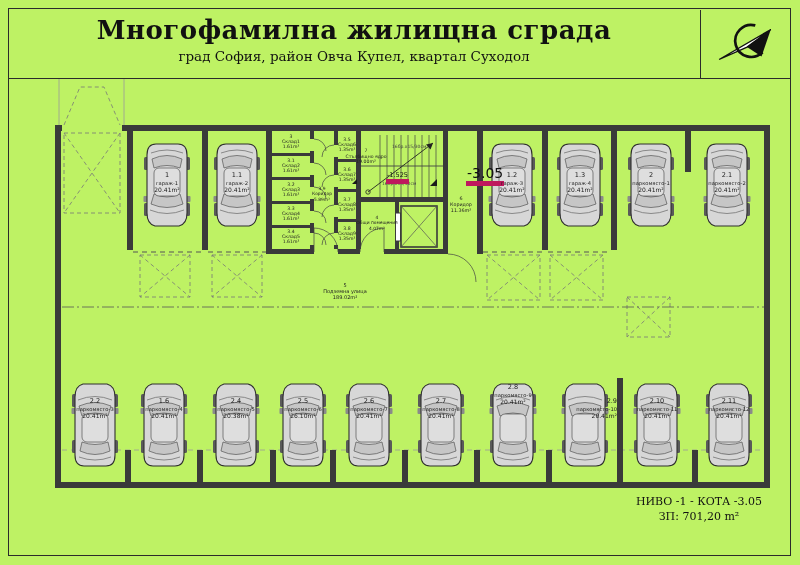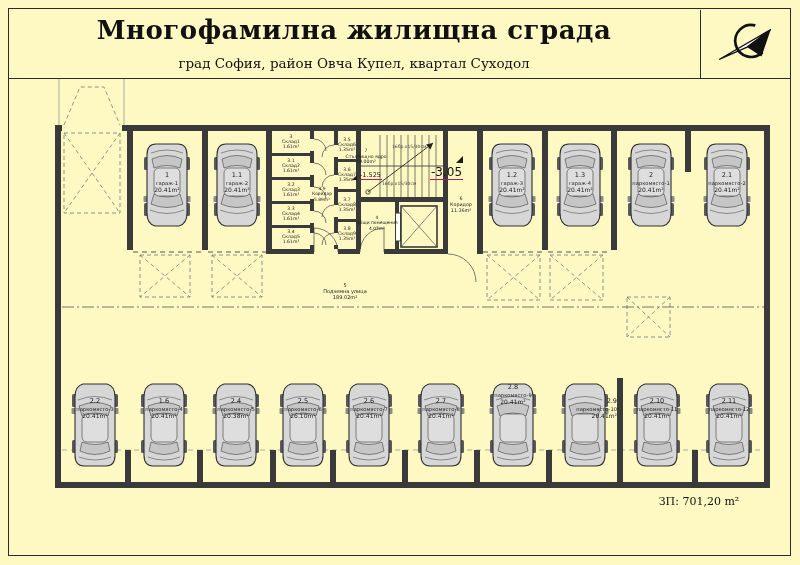--- a/index.html
+++ b/index.html
@@ -1,35 +1,35 @@
 <!DOCTYPE html>
 <html><head>
 <meta charset="utf-8">
 <style>
   html,body{margin:0;padding:0;background:#e8e8e8;}
-  .sheet{position:relative;width:800px;height:565px;background:#fef9c3;overflow:hidden;
+  .sheet{position:relative;width:800px;height:565px;background:#bef264;overflow:hidden;
          font-family:"DejaVu Sans",sans-serif;color:#111;}
   .border{position:absolute;left:8px;top:8px;width:781px;height:546px;border:1.5px solid #2b2b2b;}
   .header{position:absolute;left:8px;top:8px;width:692px;height:70px;text-align:center;}
   .title{font-family:"DejaVu Serif",serif;font-weight:bold;font-size:26px;margin-top:7px;letter-spacing:.5px;}
-  .subtitle{font-family:"DejaVu Serif",serif;font-size:13.5px;margin-top:10px;}
+  .subtitle{font-family:"DejaVu Serif",serif;font-size:13.5px;margin-top:3px;}
   .compass{position:absolute;left:700px;top:9.5px;width:89px;height:68px;border-left:1.5px solid #2b2b2b;
            display:flex;align-items:center;justify-content:center;}
   .header-rule{position:absolute;left:8px;top:78px;width:782px;height:0;border-top:1.5px solid #2b2b2b;}
   svg.plan{position:absolute;left:0;top:0;}
   .labels{position:absolute;left:0;top:0;width:800px;height:565px;pointer-events:none;}
   .space-label{position:absolute;text-align:center;color:#1a1a1a;line-height:1.18;}
   .space-label .n{font-size:6.5px;}
   .space-label .t{font-size:5.2px;}
   .space-label .a{font-size:6px;}
   .storage-label{position:absolute;text-align:center;color:#222;line-height:1.12;font-size:4.6px;}
   .room-label{position:absolute;text-align:center;color:#222;line-height:1.2;}
   .note{position:absolute;color:#444;white-space:nowrap;}
   .level{position:absolute;color:#111;white-space:nowrap;display:flex;align-items:flex-end;gap:2px;}
-  .level .txt{border-bottom:1px solid #be185d;padding:0 1px;}
+  .level .txt{border-bottom:5px solid #be185d;padding:0 1px;margin-left:27px;}
   .flag{display:inline-block;width:0;height:0;border-left:7px solid transparent;border-bottom:7px solid #1a1a1a;}
   .watermark{position:absolute;left:120px;top:451px;font-size:21px;font-weight:bold;
              color:rgba(207,77,77,.55);letter-spacing:1px;font-family:"Liberation Sans",sans-serif;white-space:nowrap;}
   .footer{position:absolute;left:608px;top:495px;width:182px;text-align:center;
           font-family:"DejaVu Serif",serif;font-size:11px;line-height:1.35;color:#111;}
 </style>
 </head>
 <body>
 
 <div class="sheet">
@@ -249,21 +249,21 @@
     </div>
     <div class="room-label" style="left:314px;top:282px;width:62px;font-size:5px;">
       <div>5</div>
       <div>Подземна улица</div>
       <div>189.02m²</div>
     </div>
 
     <div class="note" style="left:392px;top:144px;font-size:4.5px;">16бр.х15/30см</div>
     <div class="note" style="left:382px;top:181px;font-size:4.5px;">16бр.х15/30см</div>
 
-    <div class="level" style="left:430px;top:156px;font-size:12px;flex-direction:column;">
+    <div class="level" style="left:430px;top:165px;font-size:14px;">
       <span class="flag"></span>
       <span class="txt">-3.05</span>
     </div>
     <div class="level" style="left:352px;top:171px;font-size:6.5px;">
       <span class="flag" style="border-left-width:5px;border-bottom-width:5px;"></span>
       <span class="txt">-1.525</span>
     </div>
   <div class="space-label" style="left: 135px; top: 172px; width: 64px;">
         <div class="n">1</div>
         <div class="t">гараж-1</div>
@@ -386,15 +386,16 @@
       </div>
       <div class="storage-label" style="left: 330px; top: 226px; width: 34px;">
         <div>3.8</div>
         <div>Склад9</div>
         <div>1.35m²</div>
       </div>
     </div>
 
 
   <div class="footer">
+    <div>НИВО -1 - КОТА -3.05</div>
     <div>ЗП: 701,20 m²</div>
   </div>
 </div>
 
 </body></html>

